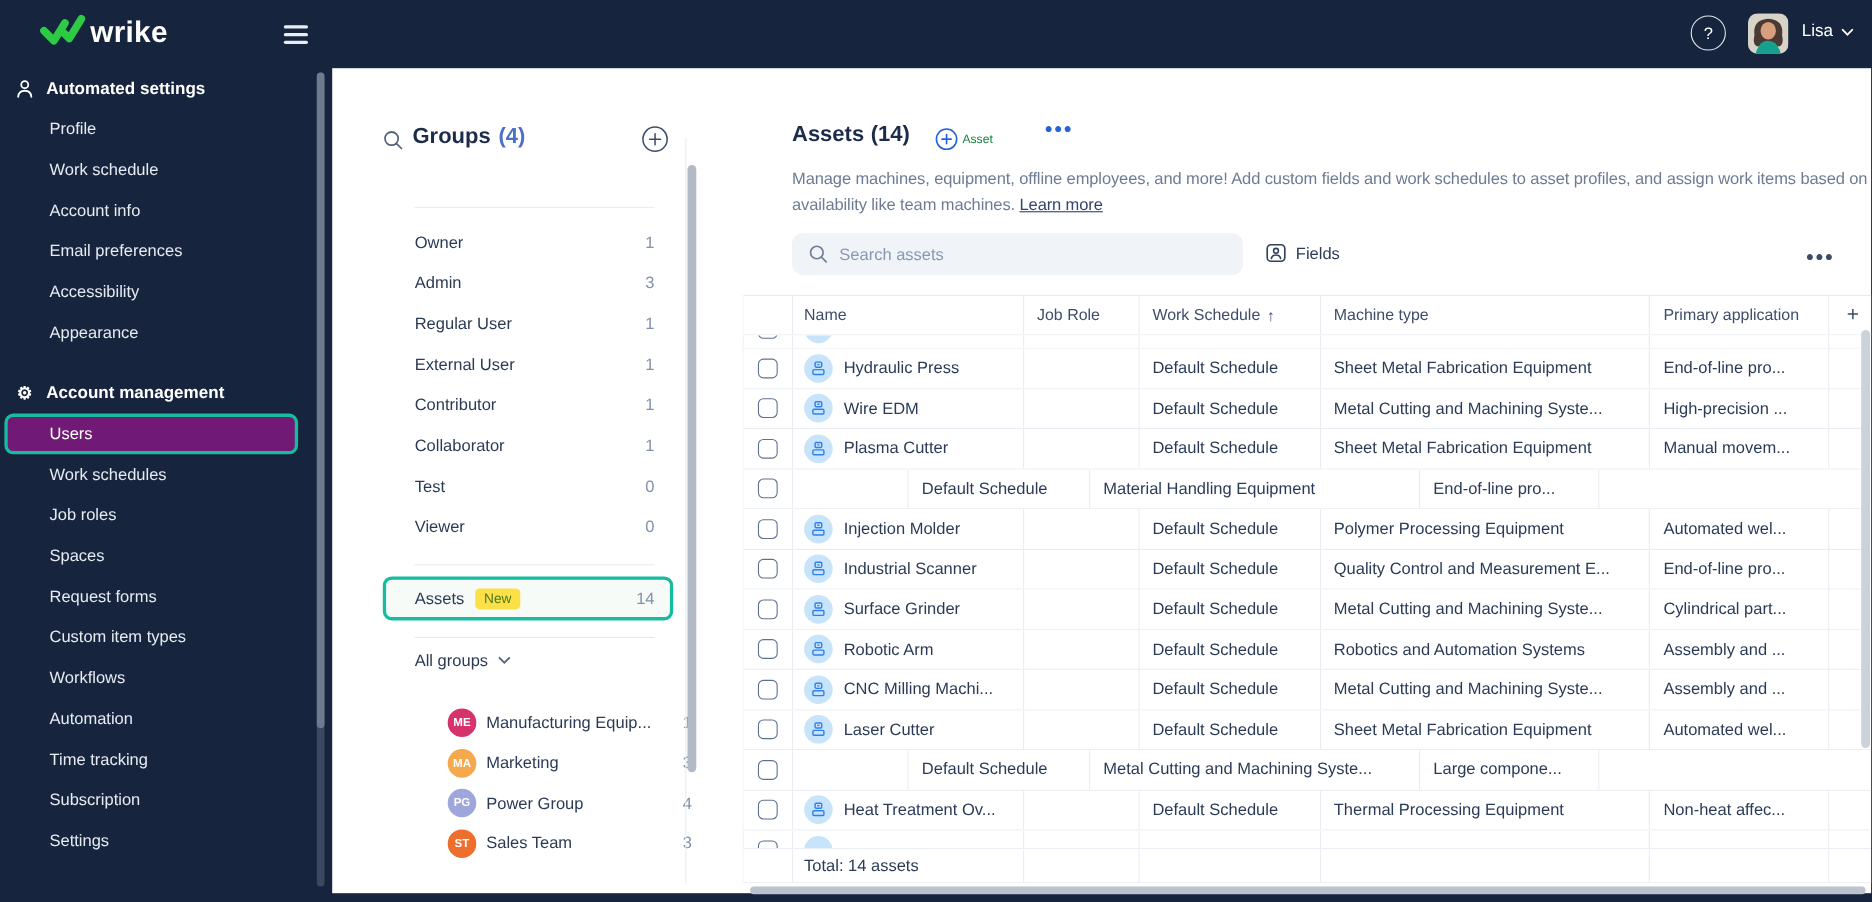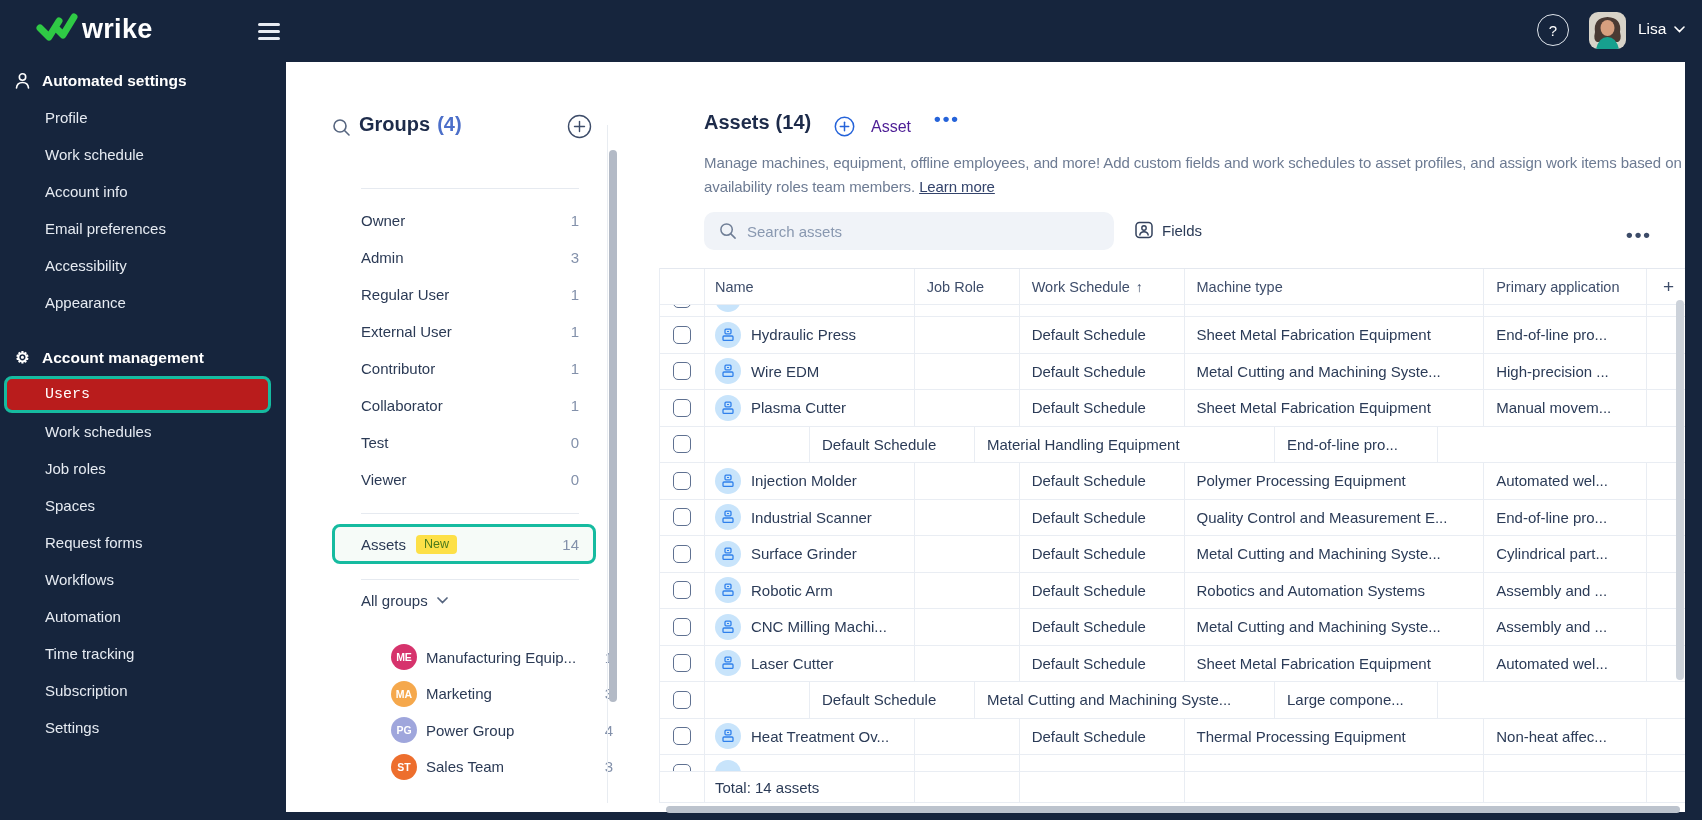--- a/index.html
+++ b/index.html
@@ -15,26 +15,26 @@
   .help-btn { position:absolute; left:1537px; top:14px; width:32px; height:32px; border:1.6px solid #dfe5ec; border-radius:50%; color:#fff; font-size:15px; display:flex; align-items:center; justify-content:center; }
   .avatar { position:absolute; left:1589px; top:12px; width:37px; height:37px; border-radius:9px; overflow:hidden; }
   .user-menu { position:absolute; left:1638px; top:20px; display:flex; align-items:center; gap:8px; color:#fff; font-size:15.5px; }
 
   
   .sidebar { position:absolute; left:0; top:62px; width:285px; height:758px; }
   .sb-header { height:37px; display:flex; align-items:center; padding-left:13px; gap:10px; color:#fff; font-weight:bold; font-size:15.5px; }
   .sb-header .hicon { width:19px; display:flex; justify-content:center; color:#fff; font-size:16px; }
   .sb-header.second { margin-top:18px; }
   .sb-item { height:37px; line-height:37px; padding-left:41px; color:#e6ebf2; font-size:15px; margin:0 14px 0 4px; border-radius:8px; }
-  .sb-item.selected { background:#b91c1c; border:3px solid #16bba0; line-height:31px; padding-left:38px; color:#fff;font-family:Liberation Mono, monospace; }
+  .sb-item.selected { background:#701a75; border:3px solid #16bba0; line-height:31px; padding-left:38px; color:#fff; }
   .sb-scroll-track { position:absolute; left:288px; top:66px; width:7px; height:740px; background:#3a4860; border-radius:4px; }
   .sb-scroll-thumb { position:absolute; left:288px; top:66px; width:7px; height:596px; background:#6e7b8e; border-radius:4px; }
 
   
-  .content { position:absolute; left:286px; top:62px; width:1399px; height:750px; background:#fff; }
+  .content { position:absolute; left:302px; top:62px; width:1399px; height:750px; background:#fff; }
 
   
   .gp-search { position:absolute; left:46px; top:56px; }
   .gp-title { position:absolute; left:73px; top:51px; font-size:20px; font-weight:bold; color:#1d2b4a; }
   .gp-count { color:#4c6fc9; margin-left:7px; }
   .gp-add { position:absolute; left:281px; top:52px; cursor:pointer; }
   .gp-divider { position:absolute; left:75px; width:218px; height:1px; background:#e6eaf0; }
   #roles-mount { position:absolute; left:75px; top:140px; width:218px; }
   .role-row { height:37px; display:flex; justify-content:space-between; align-items:center; font-size:15px; }
   .role-label { color:#2b3a55; }
@@ -48,21 +48,21 @@
   .team-row { height:36.5px; display:flex; align-items:center; font-size:15px; }
   .team-avatar { width:26px; height:26px; border-radius:50%; color:#fff; font-size:10.5px; font-weight:bold; display:flex; align-items:center; justify-content:center; flex:none; }
   .team-label { margin-left:9px; color:#2b3a55; flex:1; white-space:nowrap; overflow:hidden; }
   .team-count { color:#8391ab; }
   .gp-divider-line { position:absolute; left:321px; top:63px; width:1px; height:678px; background:#e8ecf1; }
   .gp-scroll-thumb { position:absolute; left:323px; top:88px; width:8px; height:552px; background:#b3bac6; border-radius:4px; }
 
   
   .m-title { position:absolute; left:418px; top:49px; font-size:20px; font-weight:bold; color:#1d2b4a; }
   .m-title .m-count { margin-left:6px; }
-  .add-asset { position:absolute; left:548px; top:54px; display:flex; align-items:center; gap:16px; color:#4c1d95; font-size:16px; cursor:pointer; }
+  .add-asset { position:absolute; left:548px; top:54px; display:flex; align-items:center; gap:4px; color:#15803d; font-size:11px; cursor:pointer; }
   .more-blue { position:absolute; left:648px; top:46px; color:#2563d9; font-size:19px; font-weight:bold; letter-spacing:2px; cursor:pointer; }
   .m-desc { position:absolute; left:418px; top:89px; font-size:15px; color:#6d7b93; line-height:24px; white-space:nowrap; letter-spacing:-.1px; }
   .learn-more { color:#33436b; text-decoration:underline; cursor:pointer; }
   .search-box { position:absolute; left:418px; top:150px; width:410px; height:38px; background:#f0f3f8; border-radius:10px; display:flex; align-items:center; padding-left:15px; gap:10px; }
   .search-box input { border:none; outline:none; background:transparent; font-size:15px; color:#2b3b57; width:340px; font-family:"Liberation Sans",sans-serif; }
   .search-box input::placeholder { color:#8998b0; }
   .fields-btn { position:absolute; left:848px; top:158px; display:flex; align-items:center; gap:8px; font-size:15px; color:#2b3b57; cursor:pointer; }
   .more-dark { position:absolute; left:1340px; top:162px; color:#3c4b68; font-size:19px; font-weight:bold; letter-spacing:2px; cursor:pointer; }
 
   
@@ -148,20 +148,21 @@
   <div class="sb-header second">
     <span class="hicon">⚙</span>
     <span>Account management</span>
   </div>
   <div id="sb-items-1">
       <div class="sb-item selected">Users</div>
       <div class="sb-item">Work schedules</div>
       <div class="sb-item">Job roles</div>
       <div class="sb-item">Spaces</div>
       <div class="sb-item">Request forms</div>
+      <div class="sb-item">Custom item types</div>
       <div class="sb-item">Workflows</div>
       <div class="sb-item">Automation</div>
       <div class="sb-item">Time tracking</div>
       <div class="sb-item">Subscription</div>
       <div class="sb-item">Settings</div>
     </div>
 </div>
 <div class="sb-scroll-track"></div>
 <div class="sb-scroll-thumb"></div>
 
@@ -261,21 +262,21 @@
     <svg width="21" height="21" viewBox="0 0 21 21">
       <circle cx="10.5" cy="10.5" r="9.2" fill="none" stroke="#2563d9" stroke-width="1.5"></circle>
       <line x1="10.5" y1="6.3" x2="10.5" y2="14.7" stroke="#2563d9" stroke-width="1.5" stroke-linecap="round"></line>
       <line x1="6.3" y1="10.5" x2="14.7" y2="10.5" stroke="#2563d9" stroke-width="1.5" stroke-linecap="round"></line>
     </svg>
     <span>Asset</span>
   </div>
   <div class="more-blue">•••</div>
   <div class="m-desc">
     <span>Manage machines, equipment, offline employees, and more! Add custom fields and work schedules to asset profiles, and assign work items based on</span><br>
-    <span>availability roles team members.</span>
+    <span>availability like team machines.</span>
     <span class="learn-more">Learn more</span>
   </div>
   <div class="search-box">
     <svg width="18" height="18" viewBox="0 0 19 19">
       <circle cx="8" cy="8" r="6" fill="none" stroke="#6f7e96" stroke-width="1.6"></circle>
       <line x1="12.5" y1="12.5" x2="17" y2="17" stroke="#6f7e96" stroke-width="1.6" stroke-linecap="round"></line>
     </svg>
     <input type="text" placeholder="Search assets" style="">
   </div>
   <div class="fields-btn">

